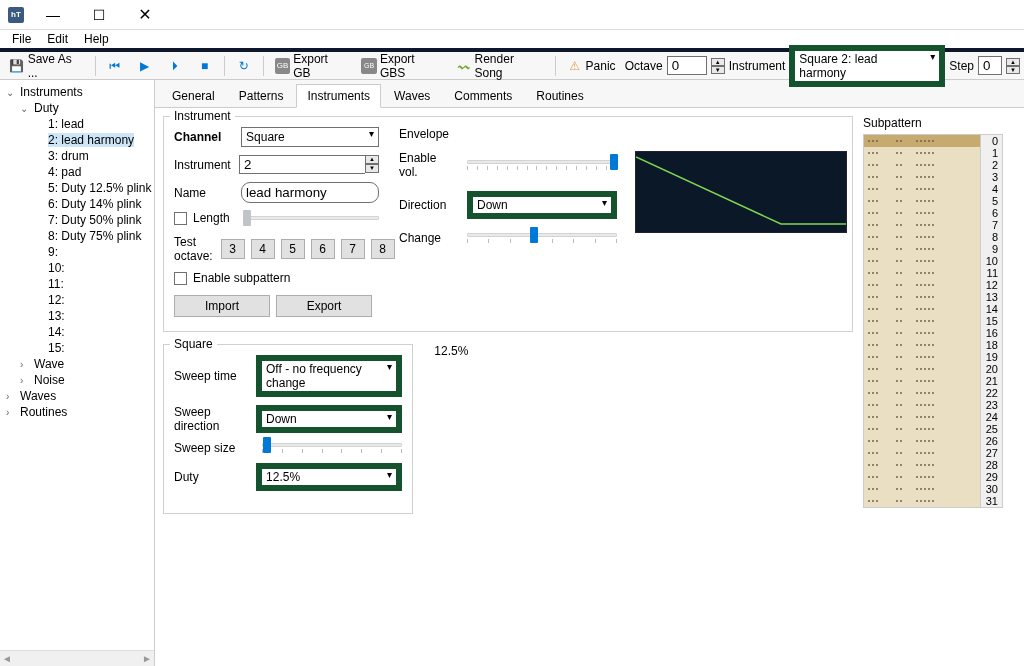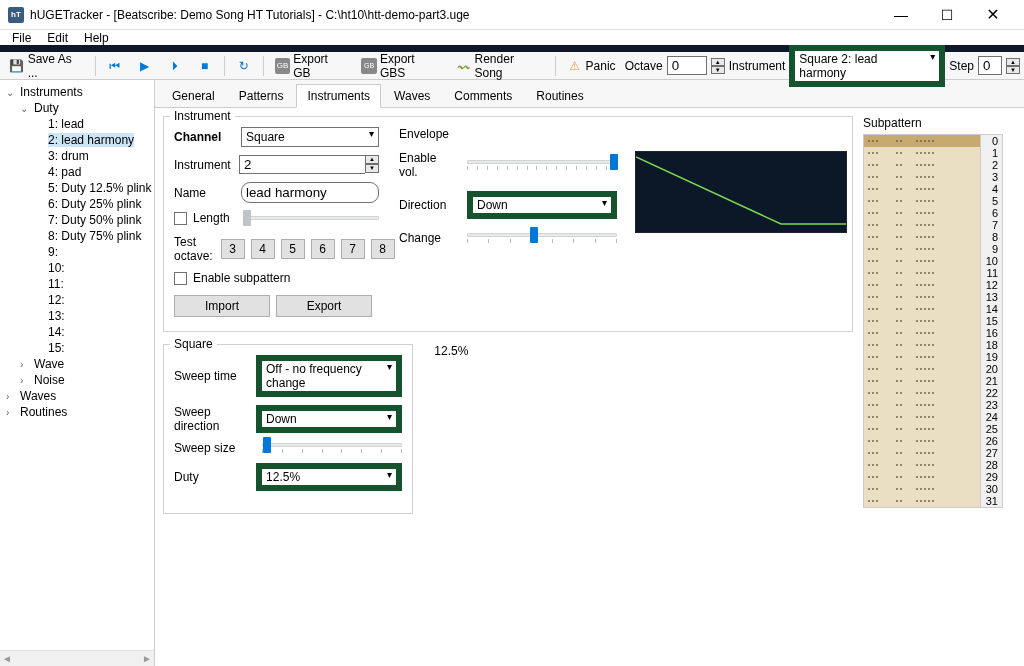--- a/index.html
+++ b/index.html
@@ -6,21 +6,21 @@
 body { background: #fff; width: 1024px; height: 666px; overflow: hidden; font-size: 12px; color: #000; }
 
 
 .titlebar { height: 30px; display: flex; align-items: center; padding: 0 8px; border-bottom: 1px solid #ddd; }
 .titlebar .app-icon { width: 16px; height: 16px; background: #3a5a80; border-radius: 2px; margin-right: 6px; display: flex; align-items: center; justify-content: center; color: #fff; font-size: 8px; font-weight: bold; }
 .titlebar .title { flex: 1; }
 .titlebar .win-btn { width: 46px; height: 30px; display: flex; align-items: center; justify-content: center; font-size: 14px; }
 .titlebar .win-btn.close { font-size: 16px; }
 
 
-.menubar { height: 22px; display: flex; align-items: center; padding: 0 4px; border-bottom: 7px solid #0f172a; }
+.menubar { height: 22px; display: flex; align-items: center; padding: 0 4px; border-bottom: 4px solid #0f172a; }
 .menubar span { padding: 2px 8px; }
 
 
 .toolbar { height: 28px; display: flex; align-items: center; padding: 0 4px; gap: 4px; border-bottom: 1px solid #ccc; background: #f7f7f7; }
 .tb-btn { display: flex; align-items: center; gap: 3px; padding: 2px 5px; }
 .tb-divider { width: 1px; height: 20px; background: #ccc; margin: 0 2px; }
 .tb-icon { width: 16px; height: 16px; display: flex; align-items: center; justify-content: center; border-radius: 2px; }
 .tb-label { font-size: 12px; }
 .spin-wrap { display: flex; align-items: center; gap: 4px; }
 .spin-input { width: 40px; border: 1px solid #707070; padding: 1px 4px; background: #fff; }
@@ -104,21 +104,20 @@
 .sub-cells .dots { display:flex; gap:2px; }
 .sub-num { width:22px; text-align:right; padding-right:4px; background:#f0f0f0; border-left:1px solid #ccc; font-size:11px;}
 .sub-row-wrap { display:flex; }
 .sub-row-wrap .rows { flex:1; }
 </style>
 </head>
 <body>
 
 <div class="titlebar">
   <div class="app-icon">hT</div>
-  <div class="title">hUGETracker - [Beatscribe: Demo Song HT Tutorials] - C:\ht10\htt-demo-part3.uge</div>
   <div class="win-btn">—</div>
   <div class="win-btn">☐</div>
   <div class="win-btn close">✕</div>
 </div>
 
 <div class="menubar">
   <span>File</span>
   <span>Edit</span>
   <span>Help</span>
 </div>
@@ -212,21 +211,21 @@
         <div class="tree-item tree-indent-2">
           <span class="tree-caret"></span>
           <span class="lbl">4: pad</span>
         </div>
         <div class="tree-item tree-indent-2">
           <span class="tree-caret"></span>
           <span class="lbl">5: Duty 12.5% plink</span>
         </div>
         <div class="tree-item tree-indent-2">
           <span class="tree-caret"></span>
-          <span class="lbl">6: Duty 25% plink</span>
+          <span class="lbl">6: Duty 14% plink</span>
         </div>
         <div class="tree-item tree-indent-2">
           <span class="tree-caret"></span>
           <span class="lbl">7: Duty 50% plink</span>
         </div>
         <div class="tree-item tree-indent-2">
           <span class="tree-caret"></span>
           <span class="lbl">8: Duty 75% plink</span>
         </div>
         <div class="tree-item tree-indent-2">

